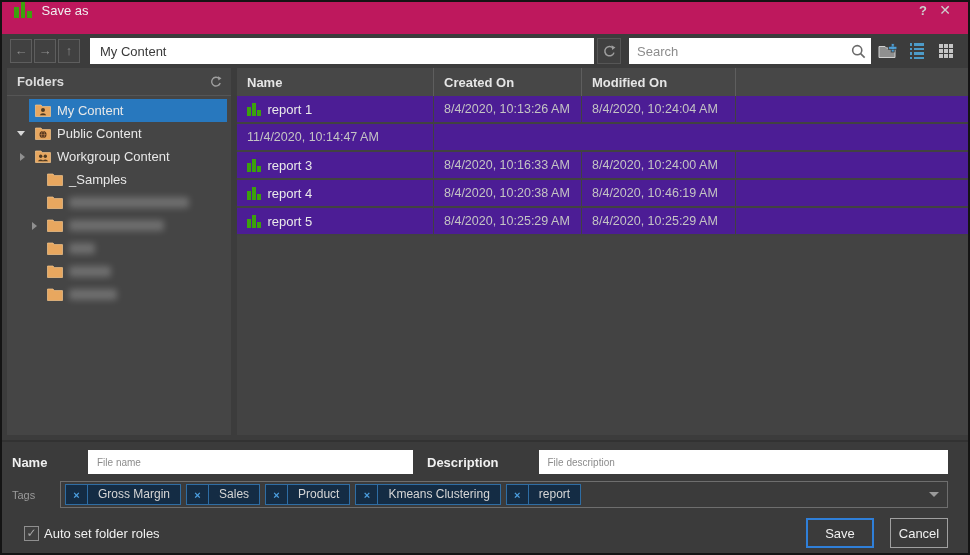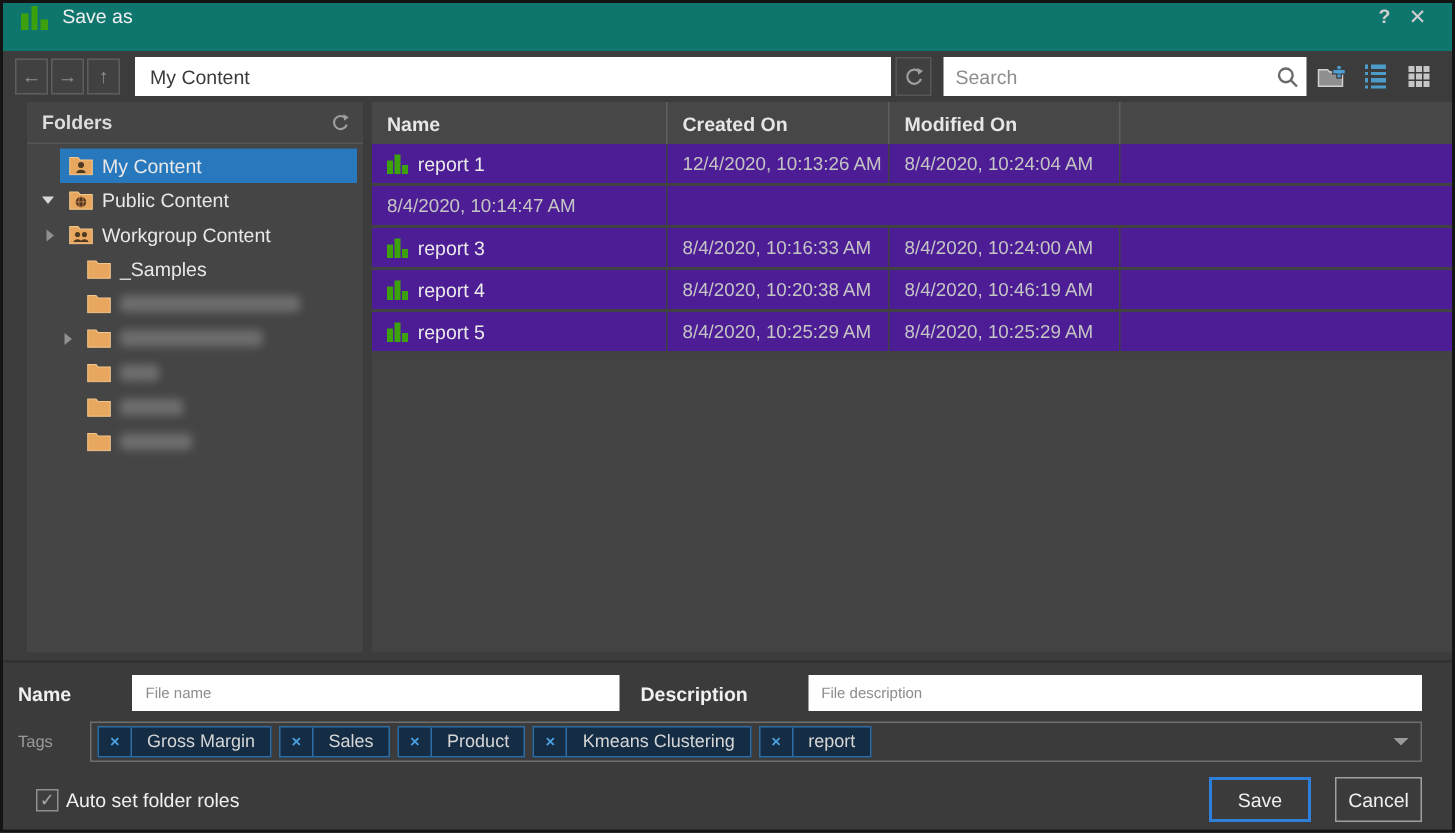--- a/index.html
+++ b/index.html
@@ -5,21 +5,21 @@
   * { margin:0; padding:0; box-sizing:border-box; }
   html,body { width:970px; height:555px; }
   body { font-family:"Liberation Sans","DejaVu Sans",sans-serif; background:#2a2a2a; }
 
   .window{
     width:970px; height:555px; background:#3c3c3c;
     border:2px solid #141414; display:flex; flex-direction:column; overflow:hidden;
   }
 
   
-  .titlebar{ height:32px; display:flex; align-items:flex-start; padding:1px 12px; background:#0f766e; flex:0 0 auto; }
+  .titlebar{ height:32px; display:flex; align-items:flex-end; padding:16px 12px; background:#be185d; flex:0 0 auto; }
   .appicon{ display:flex; align-items:flex-end; gap:2px; height:17px; margin-right:10px; }
   .appicon i{ display:block; width:4.5px; background:#3ca10c; }
   .appicon i:nth-child(1){ height:11px; }
   .appicon i:nth-child(2){ height:16px; }
   .appicon i:nth-child(3){ height:7px; }
   .title-text{ color:#f0f0f0; font-size:13px; }
   .titlebar-spacer{ flex:1; }
   .tb-btn{ color:#cfcfcf; font-size:13px; width:22px; text-align:center; cursor:default; }
   .tb-btn.help{ font-weight:bold; }
   .tb-btn.close{ font-size:14px; }
@@ -51,21 +51,21 @@
   .icon-btn{ width:24px; height:24px; display:flex; align-items:center; justify-content:center; margin-left:5px; flex:0 0 auto; }
 
   .listicon{ display:flex; flex-direction:column; gap:2px; }
   .listicon .row{ display:flex; gap:2px; align-items:center; }
   .listicon .dot{ width:2.5px; height:2.5px; background:#4d9bc8; }
   .listicon .line{ width:10px; height:2.5px; background:#4d9bc8; }
   .gridicon{ display:grid; grid-template-columns:repeat(3,4px); grid-auto-rows:4px; gap:1px; }
   .gridicon i{ background:#c6c6c6; }
 
   
-  .main{ flex:1; display:flex; padding:0 0 5px 16px; overflow:hidden; }
+  .main{ flex:1; display:flex; padding:0 0 5px 5px; overflow:hidden; }
 
   
   .folders{ width:224px; background:#454545; display:flex; flex-direction:column; flex:0 0 auto; }
   .folders-header{
     height:28px; display:flex; align-items:center; padding:0 8px 0 10px;
     border-bottom:1px solid #555555; flex:0 0 auto;
   }
   .folders-title{ color:#dcdcdc; font-size:13px; font-weight:bold; flex:1; }
   .tree{ padding-top:3px; }
   .tree-row{ height:23px; display:flex; align-items:center; }
@@ -347,30 +347,30 @@
       <div class="tbl-row">
         <div class="cell">
             <span class="reporticon">
               <i></i>
               <i></i>
               <i></i>
             </span>
             <span class="cell-name">report 1</span>
           </div>
         <div class="cell">
-            <span class="cell-date">12/4/2020, 10:13:26 AM</span>
+            <span class="cell-date">8/4/2020, 10:13:26 AM</span>
           </div>
         <div class="cell">
             <span class="cell-date">8/4/2020, 10:24:04 AM</span>
           </div>
         <div class="cell"></div>
       </div>
       <div class="tbl-row">
         <div class="cell">
-            <span class="cell-date">8/4/2020, 10:14:47 AM</span>
+            <span class="cell-date">11/4/2020, 10:14:47 AM</span>
           </div>
         <div class="cell"></div>
       </div>
       <div class="tbl-row">
         <div class="cell">
             <span class="reporticon">
               <i></i>
               <i></i>
               <i></i>
             </span>

